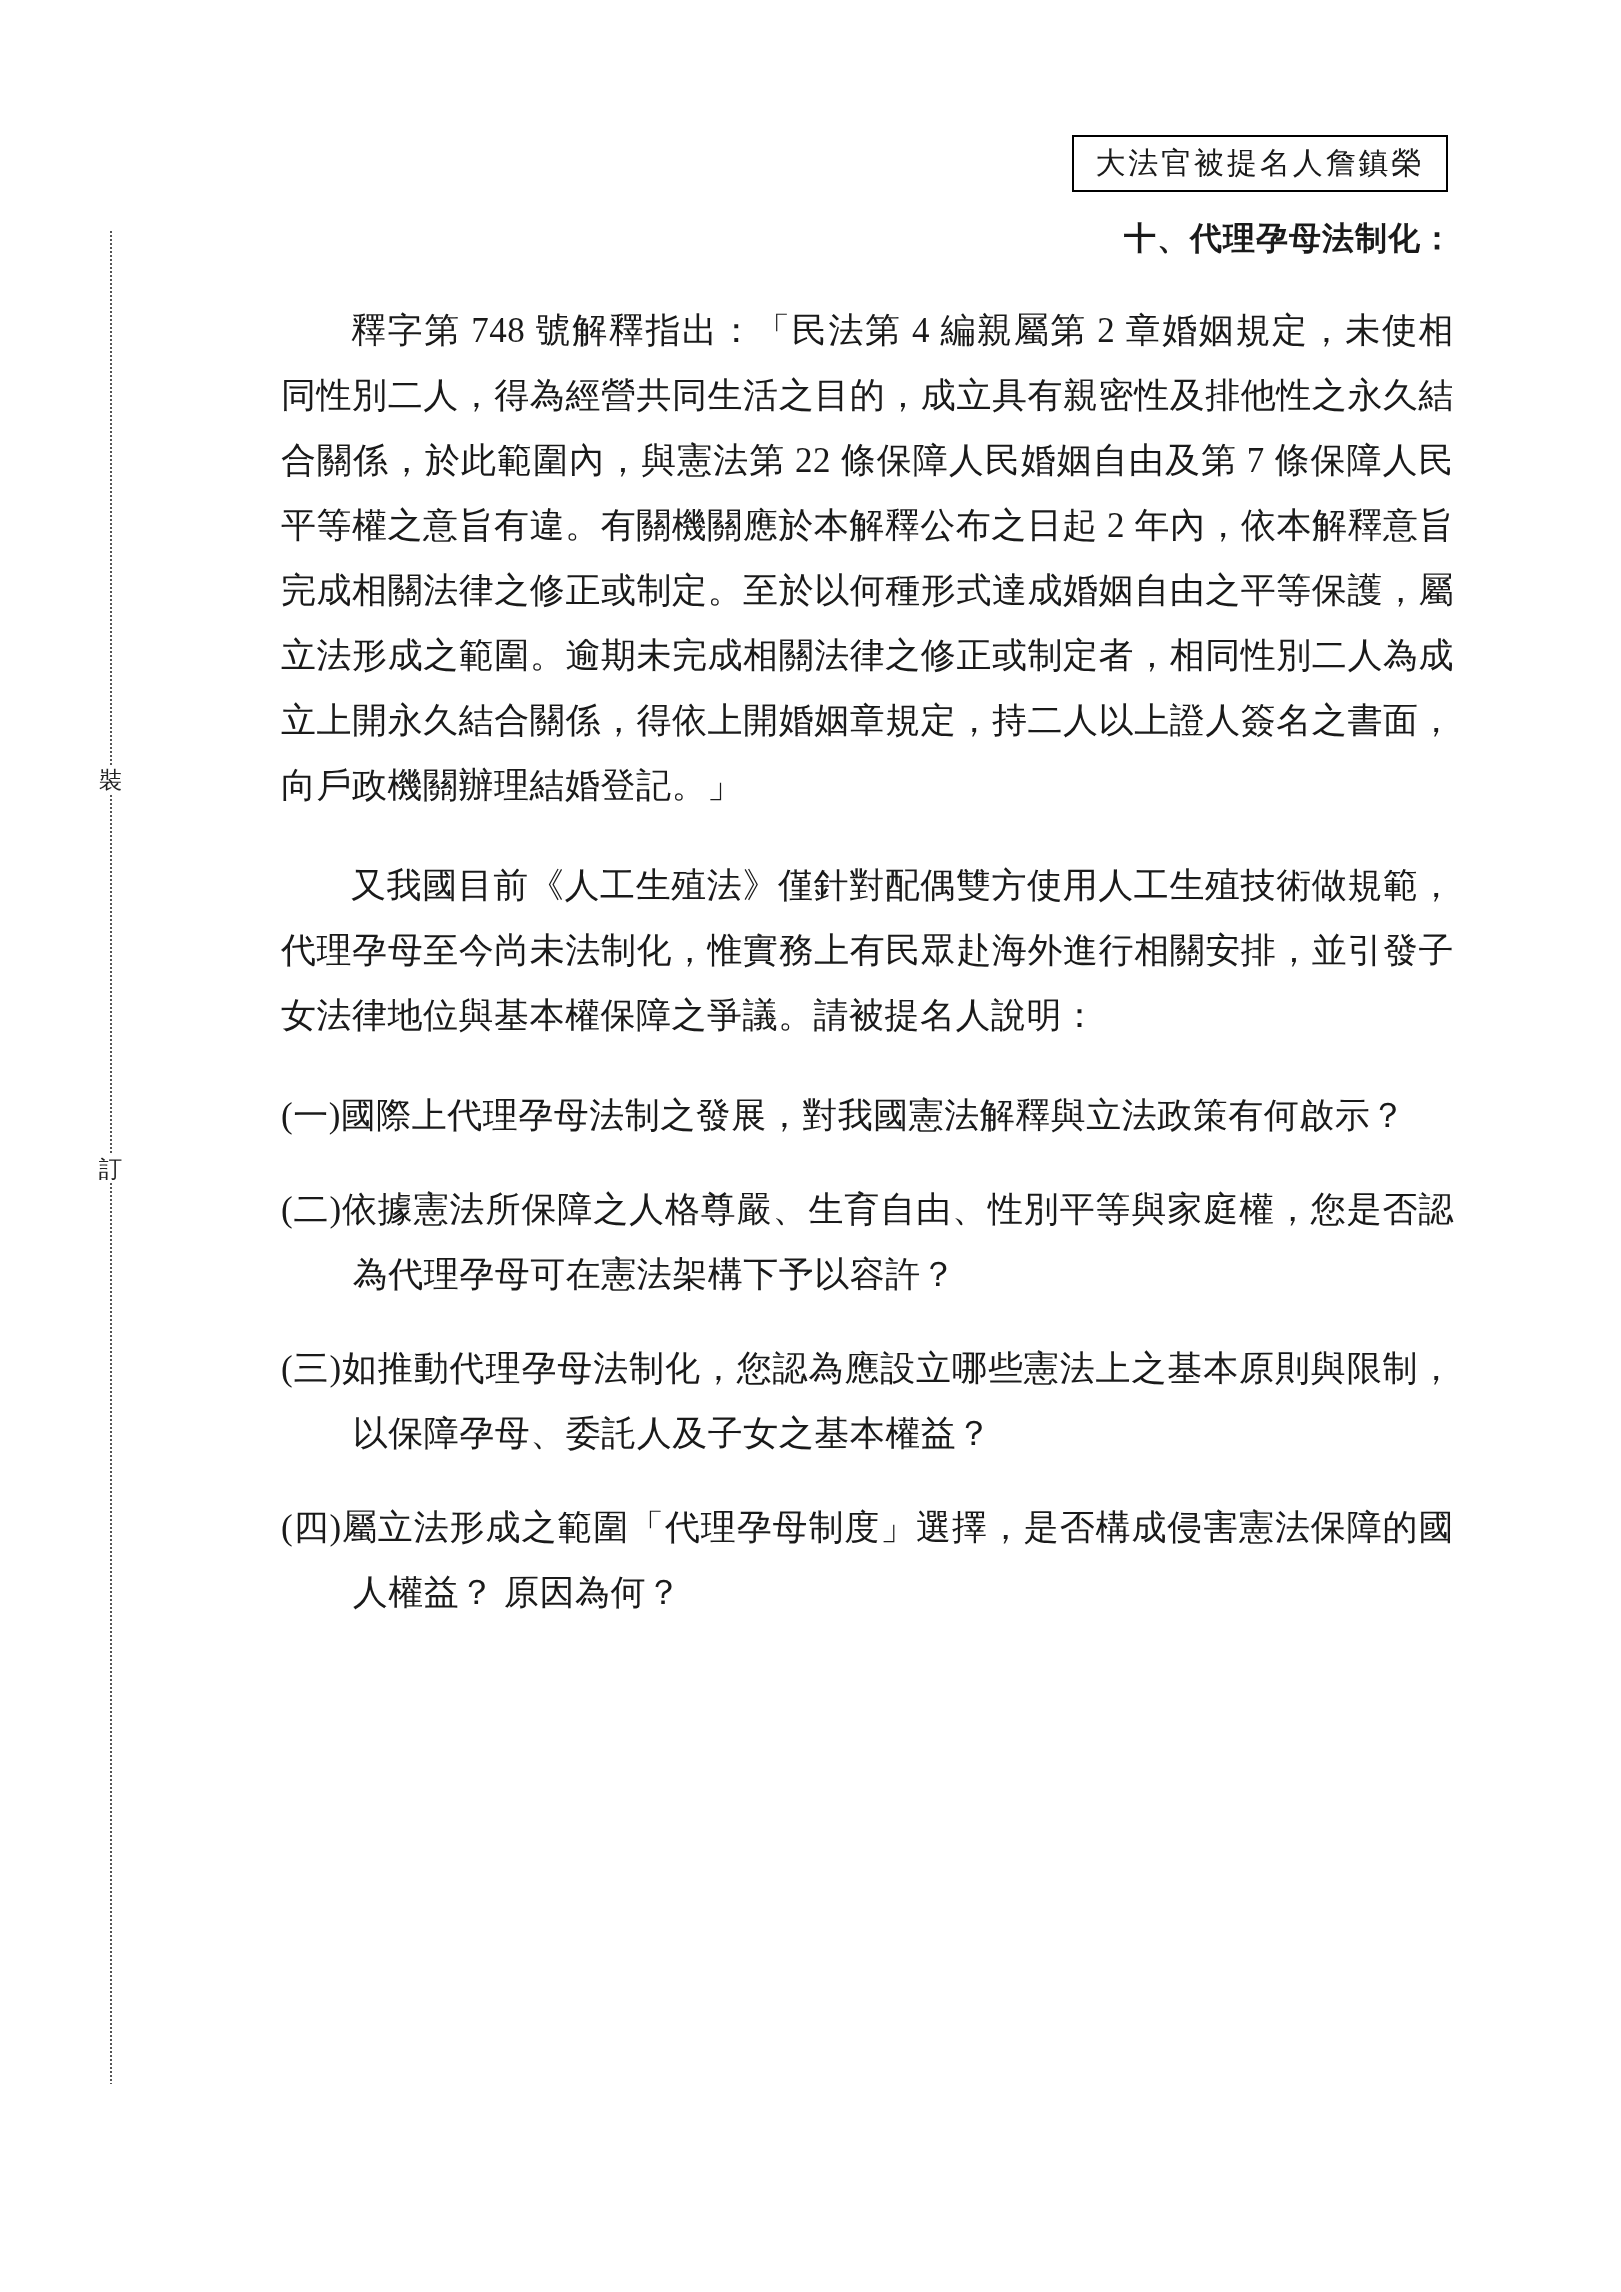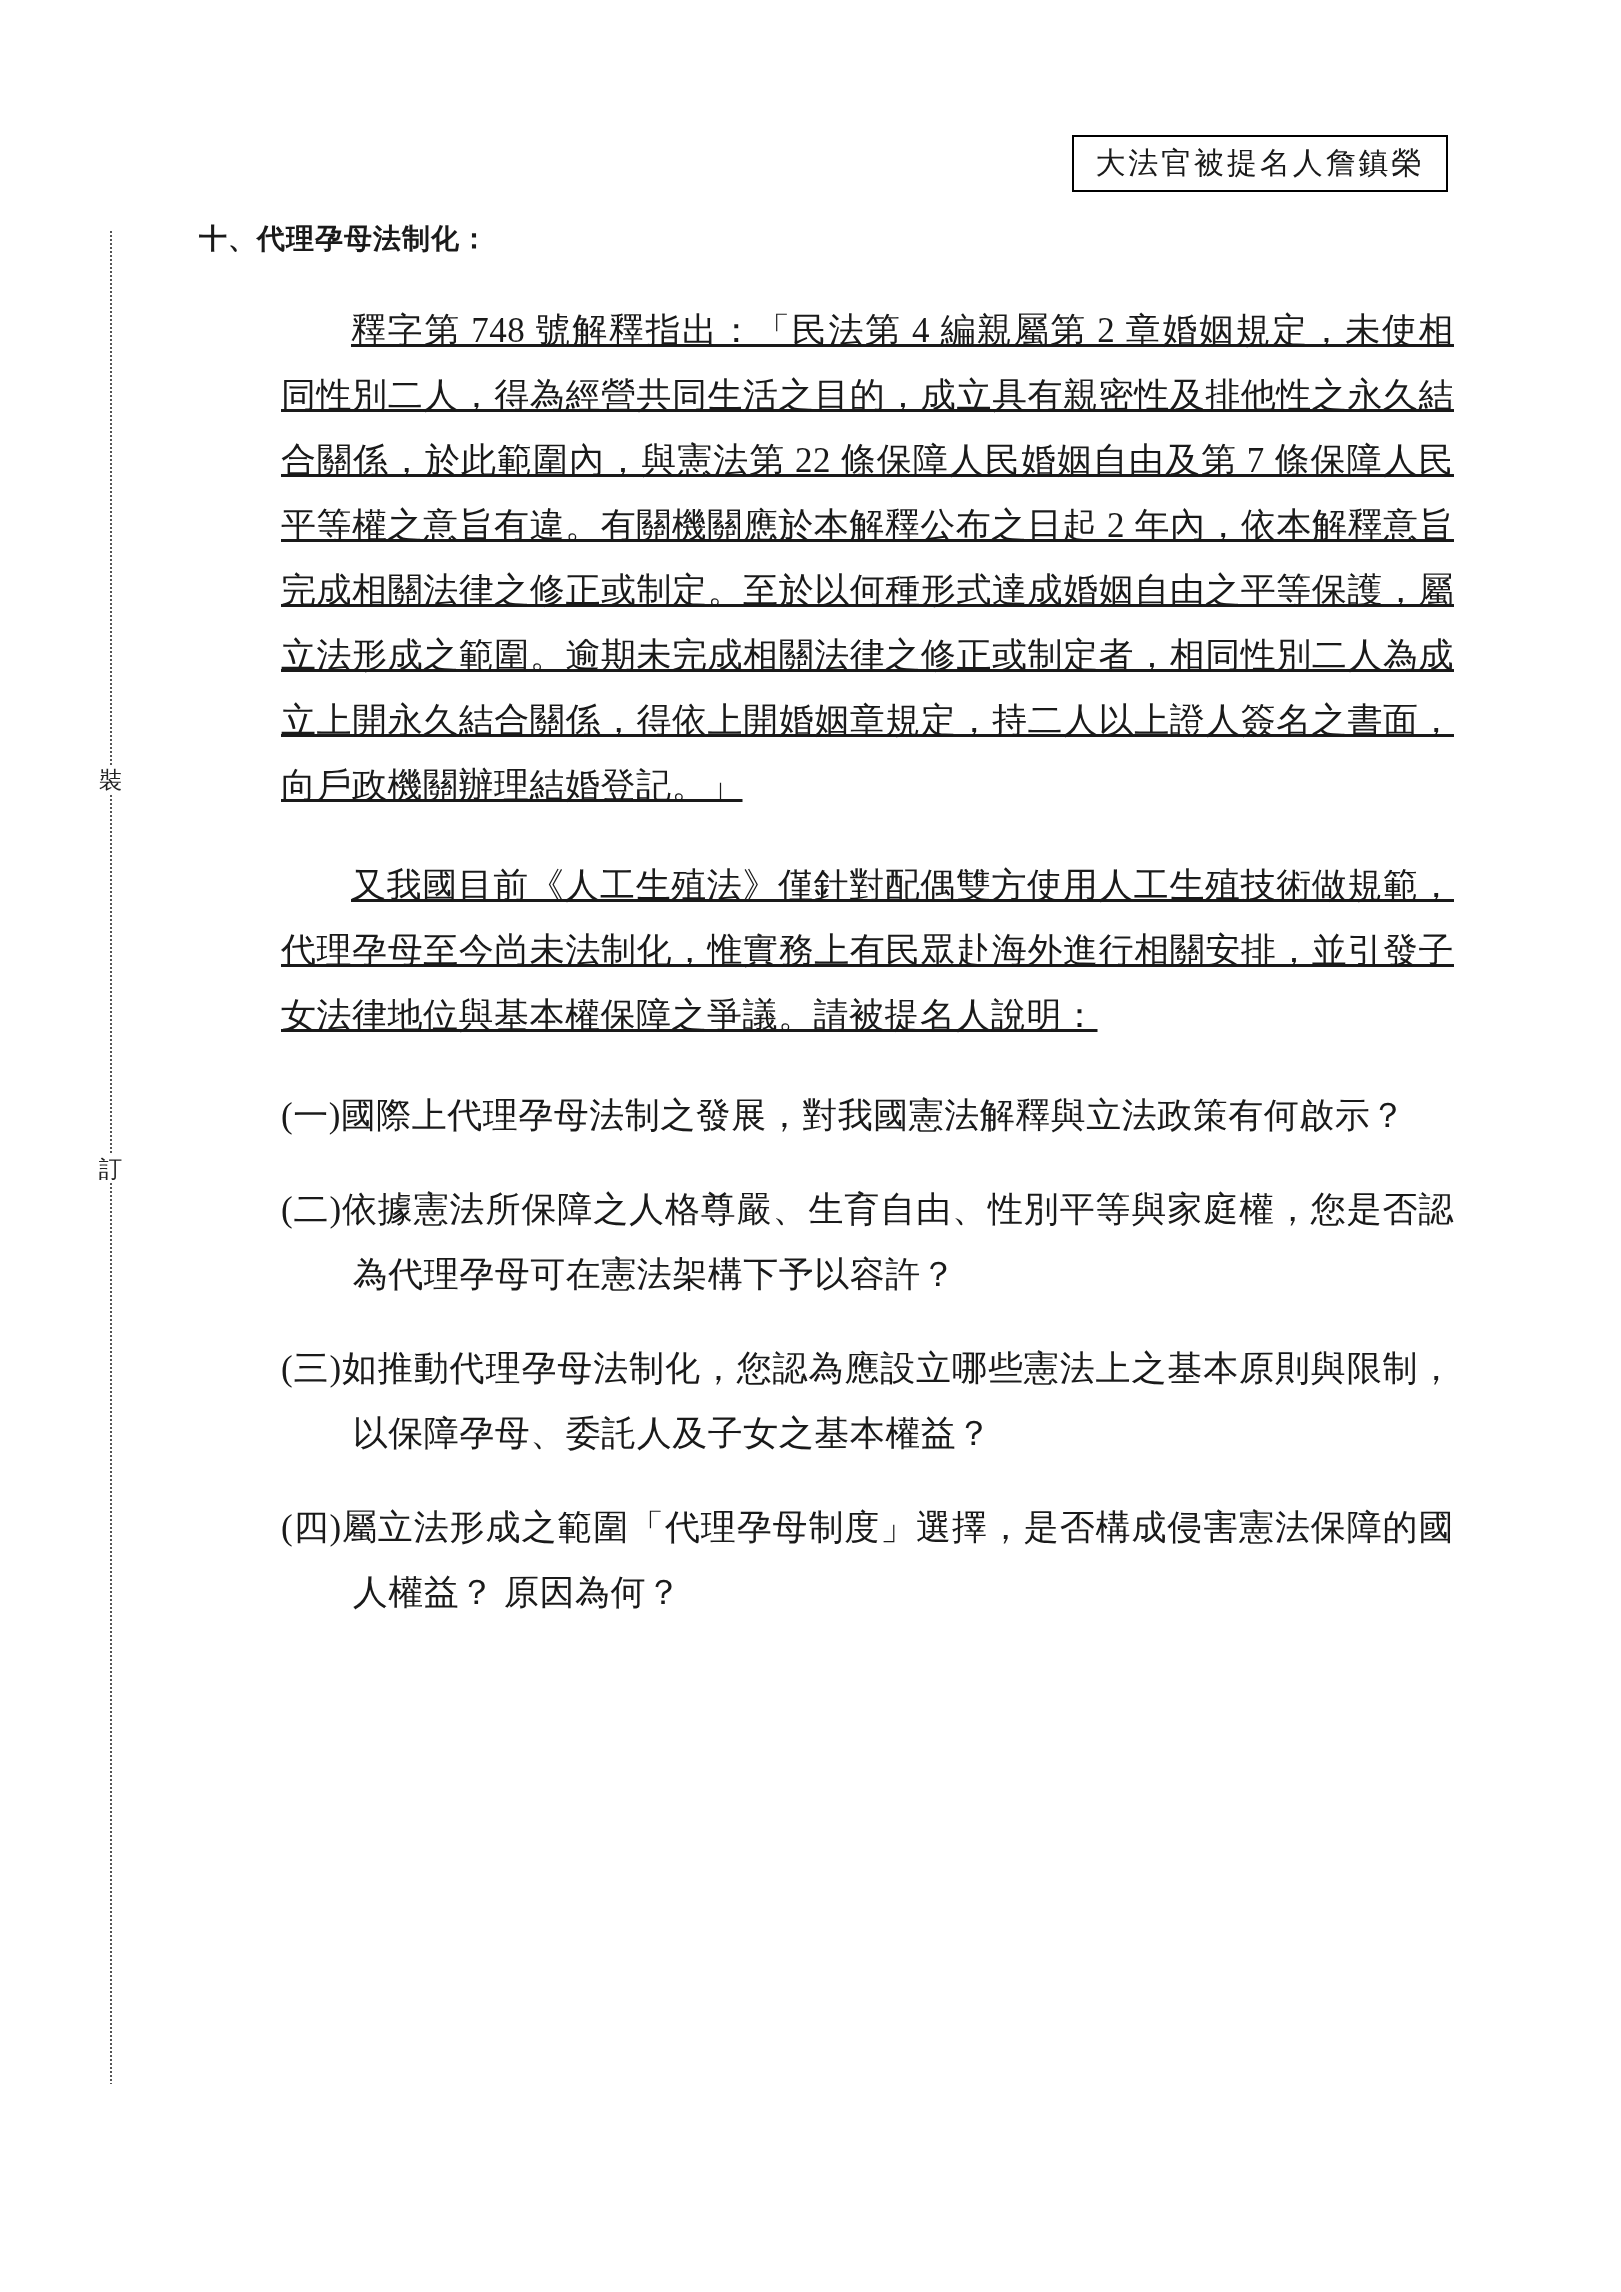--- a/index.html
+++ b/index.html
@@ -58,29 +58,28 @@
     position: absolute;
     left: 199px;
     top: 206px;
     width: 1255px;
     font-size: 35px;
     line-height: 65px;
     text-align: justify;
   }
   .section-heading {
     margin: 0 0 27.4px 0;
-    font-size: 28px;
+    font-size: 32px;
     letter-spacing: 1px;
-    text-align: left;
+    text-align: right;
   }
   .body-para {
     margin: 0 0 35px 82px;
     text-indent: 2em;
     letter-spacing: 0.5px;
-    text-decoration: underline;
   }
   .question {
     margin: 0 0 29px 82px;
     padding-left: 2.05em;
     text-indent: -2.05em;
     letter-spacing: 0.5px;
   }
 
   
   .page-number {

